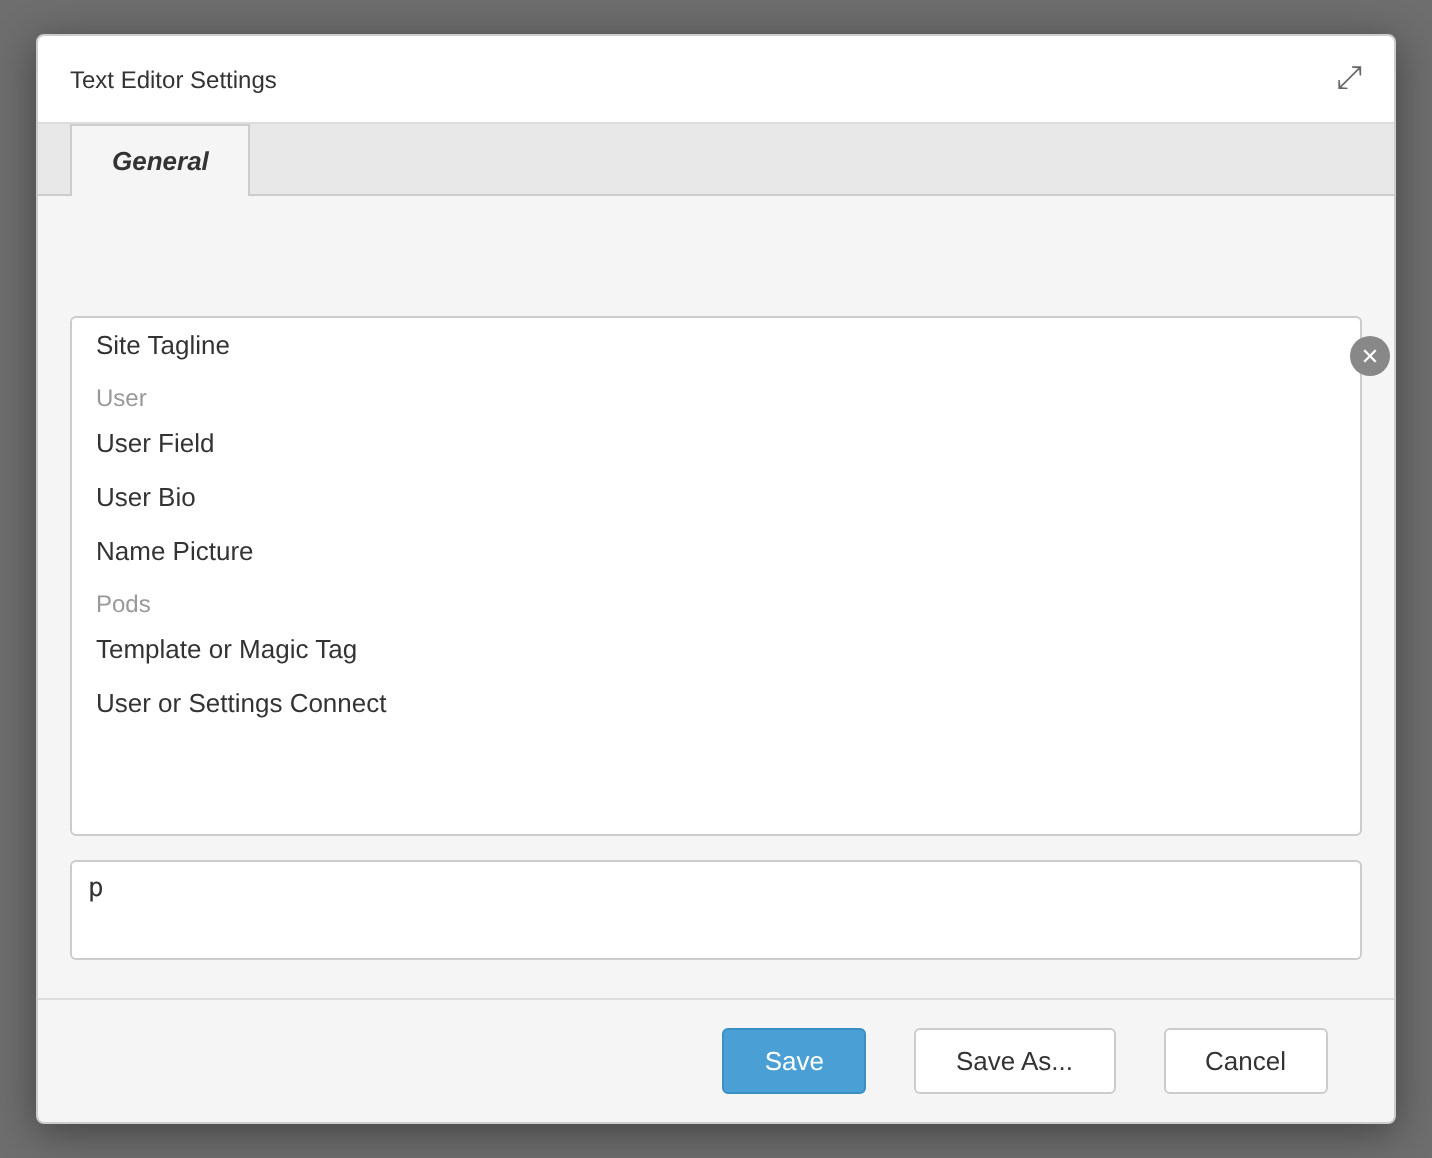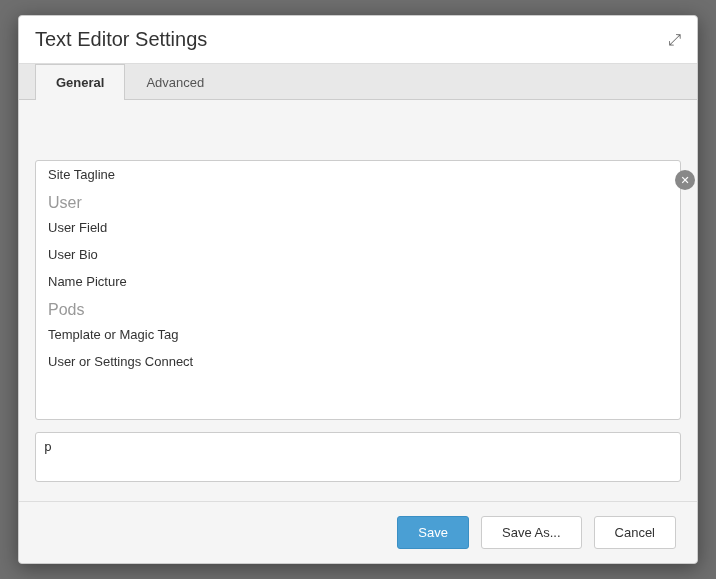--- a/index.html
+++ b/index.html
@@ -33,21 +33,21 @@
     .modal-header {
       background: #fff;
       border-bottom: 1px solid #ddd;
       padding: 12px 16px;
       display: flex;
       align-items: center;
       justify-content: space-between;
       border-radius: 4px 4px 0 0;
     }
     .modal-title {
-      font-size: 20px;
+      font-size: 12px;
       font-weight: normal;
       color: #333;
     }
     .expand-icon {
       color: #666;
       cursor: pointer;
       font-size: 16px;
     }
     .tabs {
       display: flex;
@@ -57,41 +57,42 @@
     }
     .tab {
       padding: 10px 20px;
       cursor: pointer;
       color: #555;
       font-size: 13px;
       border: 1px solid transparent;
       border-bottom: none;
       margin-bottom: -1px;
       position: relative;
+      font-style: italic;
     }
     .tab.active {
       background: #f5f5f5;
       border-color: #ccc;
       color: #333;
       font-weight: bold;
     }
     .modal-body {
       padding: 16px;
     }
     .list-box {
       border: 1px solid #ccc;
       background: #fff;
       border-radius: 3px;
       height: 260px;
       overflow-y: auto;
     }
     .list-section-header {
       padding: 6px 12px 2px;
       color: #999;
-      font-size: 16px;
+      font-size: 12px;
     }
     .list-item {
       padding: 6px 12px;
       cursor: pointer;
       color: #333;
       display: flex;
       align-items: center;
       justify-content: space-between;
     }
     .list-item.selected {
@@ -122,24 +123,24 @@
       height: 50px;
       border: 1px solid #ccc;
       border-radius: 3px;
       padding: 6px 8px;
       font-size: 13px;
       resize: none;
       background: #fff;
       color: #333;
     }
     .modal-footer {
-      padding: 14px 21px;
+      padding: 14px 33px;
       display: flex;
       justify-content: flex-end;
-      gap: 0;
+      gap: 12px;
       border-top: 1px solid #ddd;
       background: #f5f5f5;
       border-radius: 0 0 4px 4px;
     }
     .btn-primary {
       padding: 8px 20px;
       background: #4a9fd4;
       color: #fff;
       border: 1px solid #3a8fc4;
       border-radius: 3px;
@@ -186,23 +187,20 @@
 
     <div class="modal-header">
       <span class="modal-title">Text Editor Settings</span>
       <span class="expand-icon">⤢</span>
     </div>
 
     <div class="tabs">
       <div class="tab active">
         <span>General</span>
       </div>
-      <div class="tab">
-        <span>Advanced</span>
-      </div>
     </div>
 
     <div class="modal-body">
       <div class="list-box-wrapper">
         <div class="list-box list-scrollbar">
 
           <div class="list-item">
             <span class="list-item-label">Site Tagline</span>
           </div>
 

